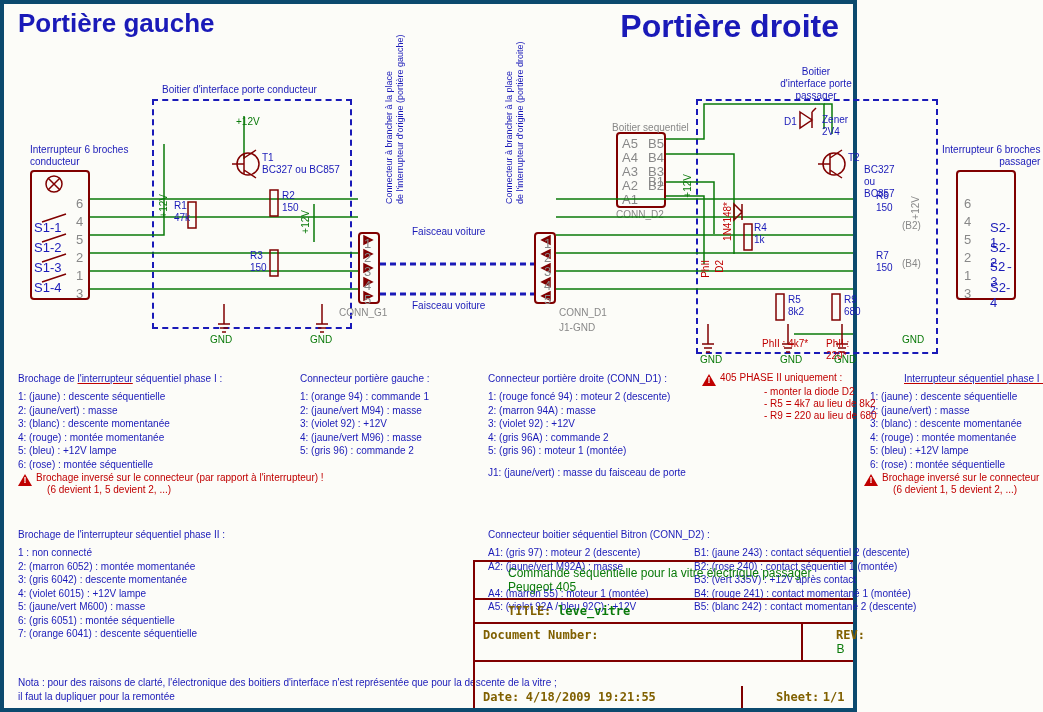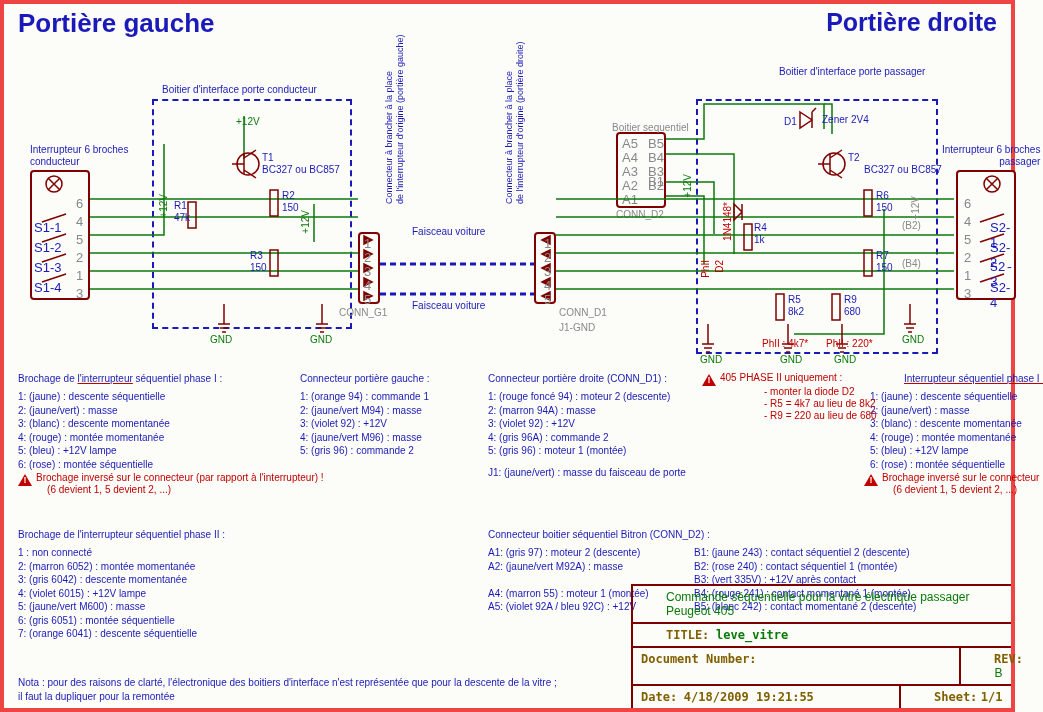--- a/index.html
+++ b/index.html
@@ -4,38 +4,38 @@
 <style>
   * { box-sizing: border-box; }
   body {
     margin: 0;
     padding: 0;
     font-family: Arial, Helvetica, sans-serif;
     background: #fcfcf8;
   }
   .sheet {
     position: relative;
-    width: 1015px;
+    width: 857px;
     height: 712px;
     background: #fcfcf8;
-    border: 4px solid #ef4444;
+    border: 4px solid #0c4a6e;
   }
   .title-left {
     position: absolute;
     top: 4px;
     left: 14px;
     font-size: 26px;
     font-weight: bold;
     color: #1a1ab8;
   }
   .title-right {
     position: absolute;
     top: 4px;
     right: 14px;
-    font-size: 25px;
+    font-size: 32px;
     font-weight: bold;
     color: #1a1ab8;
     margin-left: 16px;
   }
   svg.schematic {
     position: absolute;
     top: 0; left: 0;
     width: 100%;
     height: 100%;
     pointer-events: none;
@@ -109,21 +109,21 @@
     bottom: 0;
     width: 380px;
     border-left: 2px solid #800000;
     border-top: 2px solid #800000;
     font-size: 12px;
   }
   .titleblock .row {
     border-bottom: 2px solid #800000;
     display: flex;
   }
-  .titleblock .row:last-child { border-bottom: none; }
+  .titleblock .row:last-child { border-bottom: none; margin-top: 24px; }
   .titleblock .cell {
     padding: 4px 8px;
     border-right: 2px solid #800000;
   }
   .titleblock .cell:last-child { border-right: none; padding-left: 33px; }
   .tb-brown { color: #806000; font-family: monospace; font-weight: bold; }
   .tb-green { color: #0a7a0a; }
   .pin-num {
     position: absolute;
     font-size: 13px;

